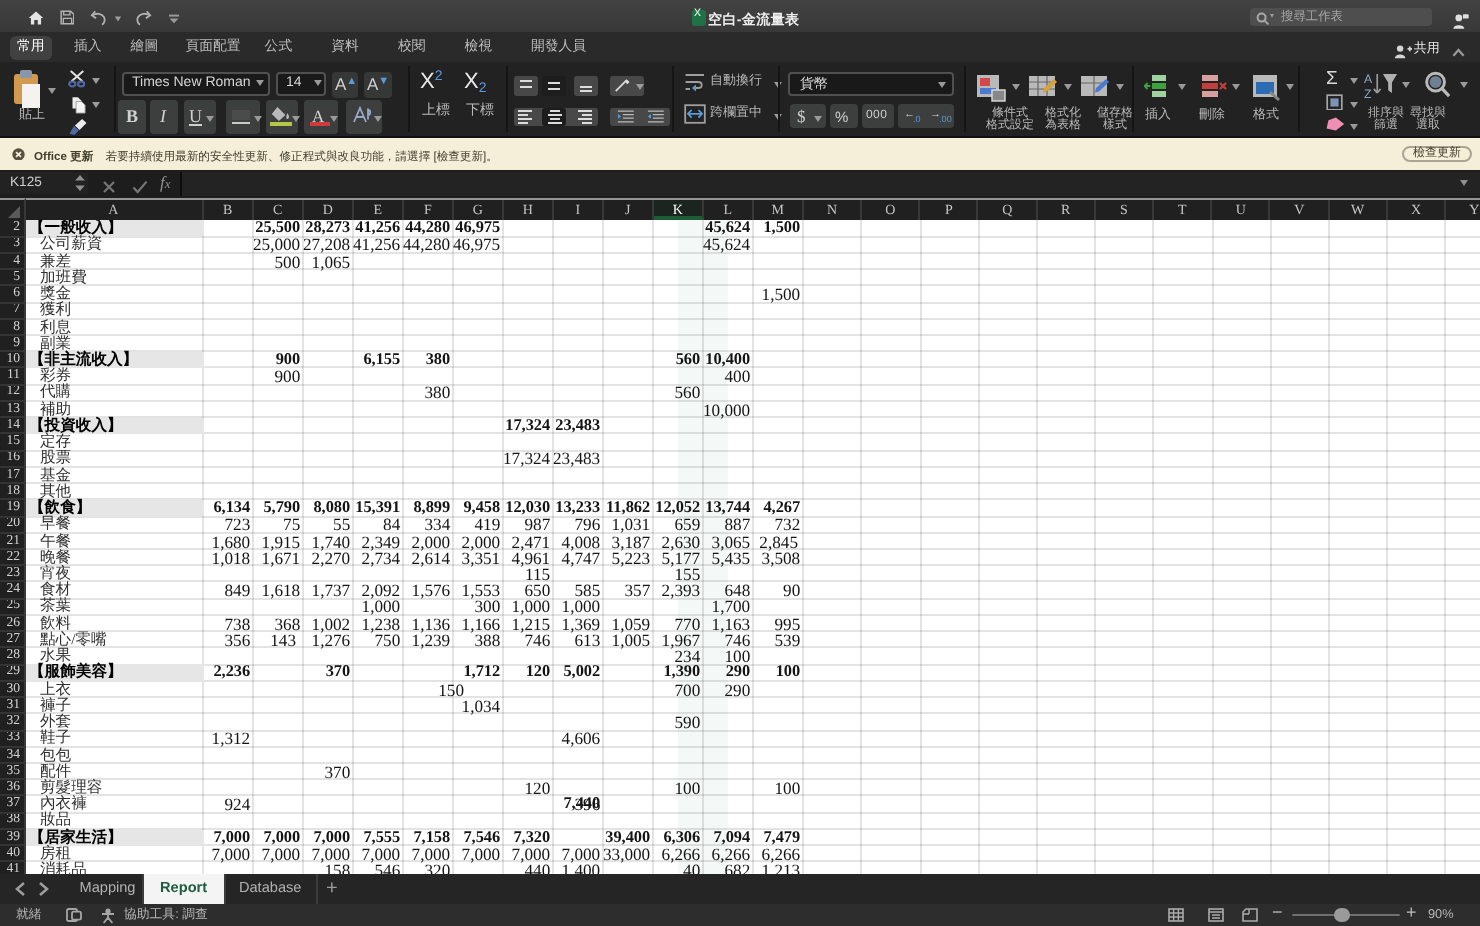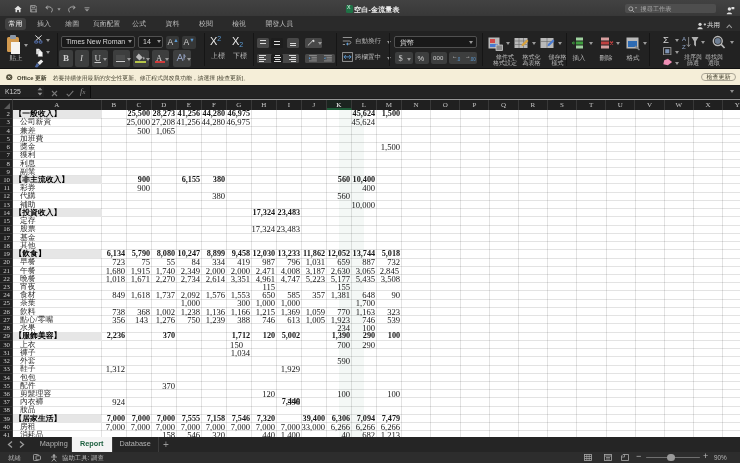--- a/index.html
+++ b/index.html
@@ -628,29 +628,29 @@
 <div class="cn" style="right:514.9px;top:82.30px">380</div>
 <div class="cn" style="right:389.9px;top:82.30px">560</div>
 <div class="cn" style="right:364.9px;top:90.53px">10,000</div>
 <div class="cn b" style="right:464.9px;top:98.76px">17,324</div>
 <div class="cn b" style="right:439.9px;top:98.76px">23,483</div>
 <div class="cn" style="right:464.9px;top:115.22px">17,324</div>
 <div class="cn" style="right:439.9px;top:115.22px">23,483</div>
 <div class="cn b" style="right:614.9px;top:139.91px">6,134</div>
 <div class="cn b" style="right:589.9px;top:139.91px">5,790</div>
 <div class="cn b" style="right:564.9px;top:139.91px">8,080</div>
-<div class="cn b" style="right:539.9px;top:139.91px">10,247</div>
+<div class="cn b" style="right:539.9px;top:139.91px">15,391</div>
 <div class="cn b" style="right:514.9px;top:139.91px">8,899</div>
 <div class="cn b" style="right:489.9px;top:139.91px">9,458</div>
 <div class="cn b" style="right:464.9px;top:139.91px">12,030</div>
 <div class="cn b" style="right:439.9px;top:139.91px">13,233</div>
 <div class="cn b" style="right:414.9px;top:139.91px">11,862</div>
 <div class="cn b" style="right:389.9px;top:139.91px">12,052</div>
 <div class="cn b" style="right:364.9px;top:139.91px">13,744</div>
-<div class="cn b" style="right:339.9px;top:139.91px">5,018</div>
+<div class="cn b" style="right:339.9px;top:139.91px">4,267</div>
 <div class="cn" style="right:614.9px;top:148.14px">723</div>
 <div class="cn" style="right:589.9px;top:148.14px">75</div>
 <div class="cn" style="right:564.9px;top:148.14px">55</div>
 <div class="cn" style="right:539.9px;top:148.14px">84</div>
 <div class="cn" style="right:514.9px;top:148.14px">334</div>
 <div class="cn" style="right:489.9px;top:148.14px">419</div>
 <div class="cn" style="right:464.9px;top:148.14px">987</div>
 <div class="cn" style="right:439.9px;top:148.14px">796</div>
 <div class="cn" style="right:414.9px;top:148.14px">1,031</div>
 <div class="cn" style="right:389.9px;top:148.14px">659</div>
@@ -684,69 +684,69 @@
 <div class="cn" style="right:389.9px;top:172.83px">155</div>
 <div class="cn" style="right:614.9px;top:181.06px">849</div>
 <div class="cn" style="right:589.9px;top:181.06px">1,618</div>
 <div class="cn" style="right:564.9px;top:181.06px">1,737</div>
 <div class="cn" style="right:539.9px;top:181.06px">2,092</div>
 <div class="cn" style="right:514.9px;top:181.06px">1,576</div>
 <div class="cn" style="right:489.9px;top:181.06px">1,553</div>
 <div class="cn" style="right:464.9px;top:181.06px">650</div>
 <div class="cn" style="right:439.9px;top:181.06px">585</div>
 <div class="cn" style="right:414.9px;top:181.06px">357</div>
-<div class="cn" style="right:389.9px;top:181.06px">1,381</div>
+<div class="cn" style="right:389.9px;top:181.06px">2,393</div>
 <div class="cn" style="right:364.9px;top:181.06px">648</div>
 <div class="cn" style="right:339.9px;top:181.06px">90</div>
 <div class="cn" style="right:539.9px;top:189.29px">1,000</div>
 <div class="cn" style="right:489.9px;top:189.29px">300</div>
 <div class="cn" style="right:464.9px;top:189.29px">1,000</div>
 <div class="cn" style="right:439.9px;top:189.29px">1,000</div>
 <div class="cn" style="right:364.9px;top:189.29px">1,700</div>
 <div class="cn" style="right:614.9px;top:197.52px">738</div>
 <div class="cn" style="right:589.9px;top:197.52px">368</div>
 <div class="cn" style="right:564.9px;top:197.52px">1,002</div>
 <div class="cn" style="right:539.9px;top:197.52px">1,238</div>
 <div class="cn" style="right:514.9px;top:197.52px">1,136</div>
 <div class="cn" style="right:489.9px;top:197.52px">1,166</div>
 <div class="cn" style="right:464.9px;top:197.52px">1,215</div>
 <div class="cn" style="right:439.9px;top:197.52px">1,369</div>
 <div class="cn" style="right:414.9px;top:197.52px">1,059</div>
 <div class="cn" style="right:389.9px;top:197.52px">770</div>
 <div class="cn" style="right:364.9px;top:197.52px">1,163</div>
-<div class="cn" style="right:339.9px;top:197.52px">323</div>
+<div class="cn" style="right:339.9px;top:197.52px">995</div>
 <div class="cn" style="right:614.9px;top:205.75px">356</div>
 <div class="cn" style="right:592px;top:205.75px">143</div>
 <div class="cn" style="right:564.9px;top:205.75px">1,276</div>
 <div class="cn" style="right:539.9px;top:205.75px">750</div>
 <div class="cn" style="right:514.9px;top:205.75px">1,239</div>
 <div class="cn" style="right:489.9px;top:205.75px">388</div>
 <div class="cn" style="right:464.9px;top:205.75px">746</div>
 <div class="cn" style="right:439.9px;top:205.75px">613</div>
 <div class="cn" style="right:414.9px;top:205.75px">1,005</div>
-<div class="cn" style="right:389.9px;top:205.75px">1,923</div>
+<div class="cn" style="right:389.9px;top:205.75px">1,967</div>
 <div class="cn" style="right:364.9px;top:205.75px">746</div>
 <div class="cn" style="right:339.9px;top:205.75px">539</div>
 <div class="cn" style="right:389.9px;top:213.98px">234</div>
 <div class="cn" style="right:364.9px;top:213.98px">100</div>
 <div class="cn b" style="right:614.9px;top:222.21px">2,236</div>
 <div class="cn b" style="right:564.9px;top:222.21px">370</div>
 <div class="cn b" style="right:489.9px;top:222.21px">1,712</div>
 <div class="cn b" style="right:464.9px;top:222.21px">120</div>
 <div class="cn b" style="right:439.9px;top:222.21px">5,002</div>
 <div class="cn b" style="right:389.9px;top:222.21px">1,390</div>
 <div class="cn b" style="right:364.9px;top:222.21px">290</div>
 <div class="cn b" style="right:339.9px;top:222.21px">100</div>
-<div class="cn" style="right:497px;top:230.44px">150</div>
+<div class="cn" style="right:508px;top:230.44px">150</div>
 <div class="cn" style="right:389.9px;top:230.44px">700</div>
 <div class="cn" style="right:364.9px;top:230.44px">290</div>
 <div class="cn" style="right:489.9px;top:238.67px">1,034</div>
 <div class="cn" style="right:389.9px;top:246.90px">590</div>
 <div class="cn" style="right:614.9px;top:255.13px">1,312</div>
-<div class="cn" style="right:439.9px;top:255.13px">1,929</div>
+<div class="cn" style="right:439.9px;top:255.13px">4,606</div>
 <div class="cn" style="right:564.9px;top:271.59px">370</div>
 <div class="cn" style="right:464.9px;top:279.82px">120</div>
 <div class="cn" style="right:389.9px;top:279.82px">100</div>
 <div class="cn" style="right:339.9px;top:279.82px">100</div>
 <div class="cn" style="right:614.9px;top:288.05px">924</div>
 <div class="cn" style="right:439.9px;top:288.05px">396</div>
 <div class="cn b" style="right:614.9px;top:304.51px">7,000</div>
 <div class="cn b" style="right:589.9px;top:304.51px">7,000</div>
 <div class="cn b" style="right:564.9px;top:304.51px">7,000</div>
 <div class="cn b" style="right:539.9px;top:304.51px">7,555</div>

